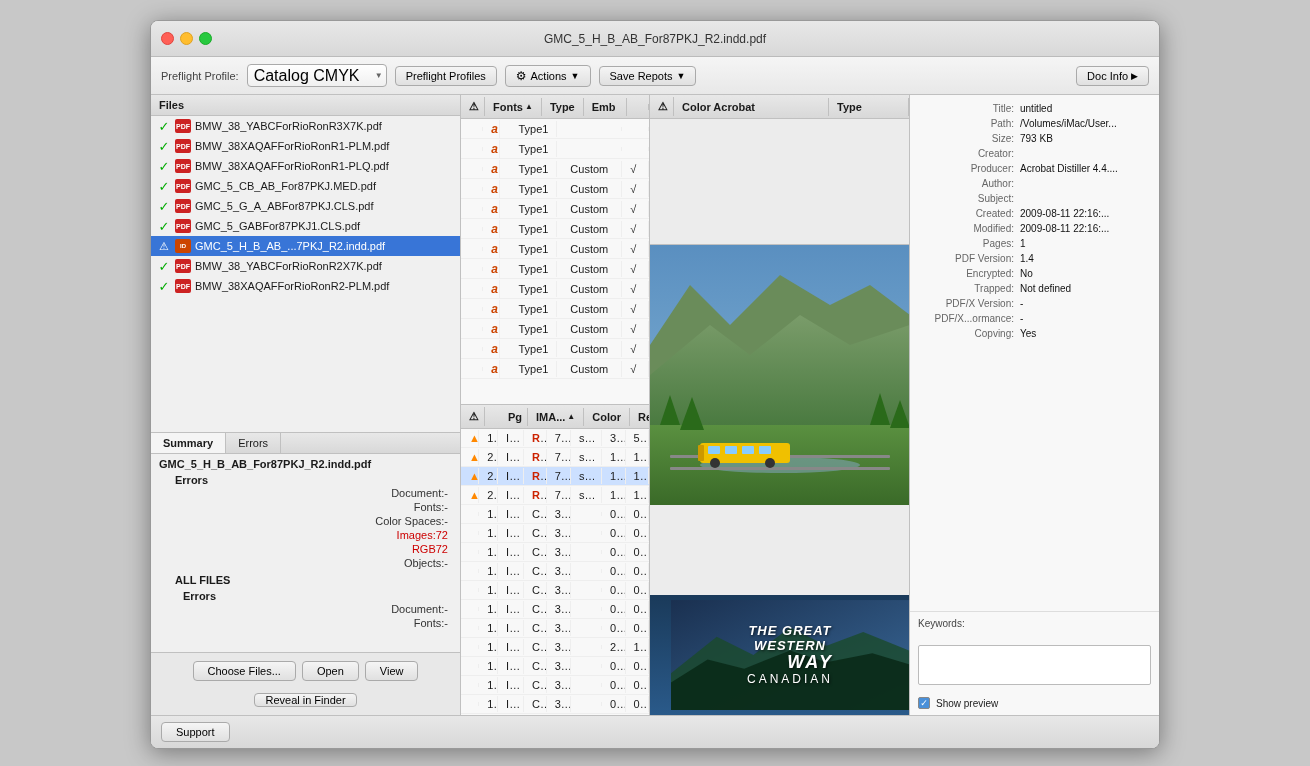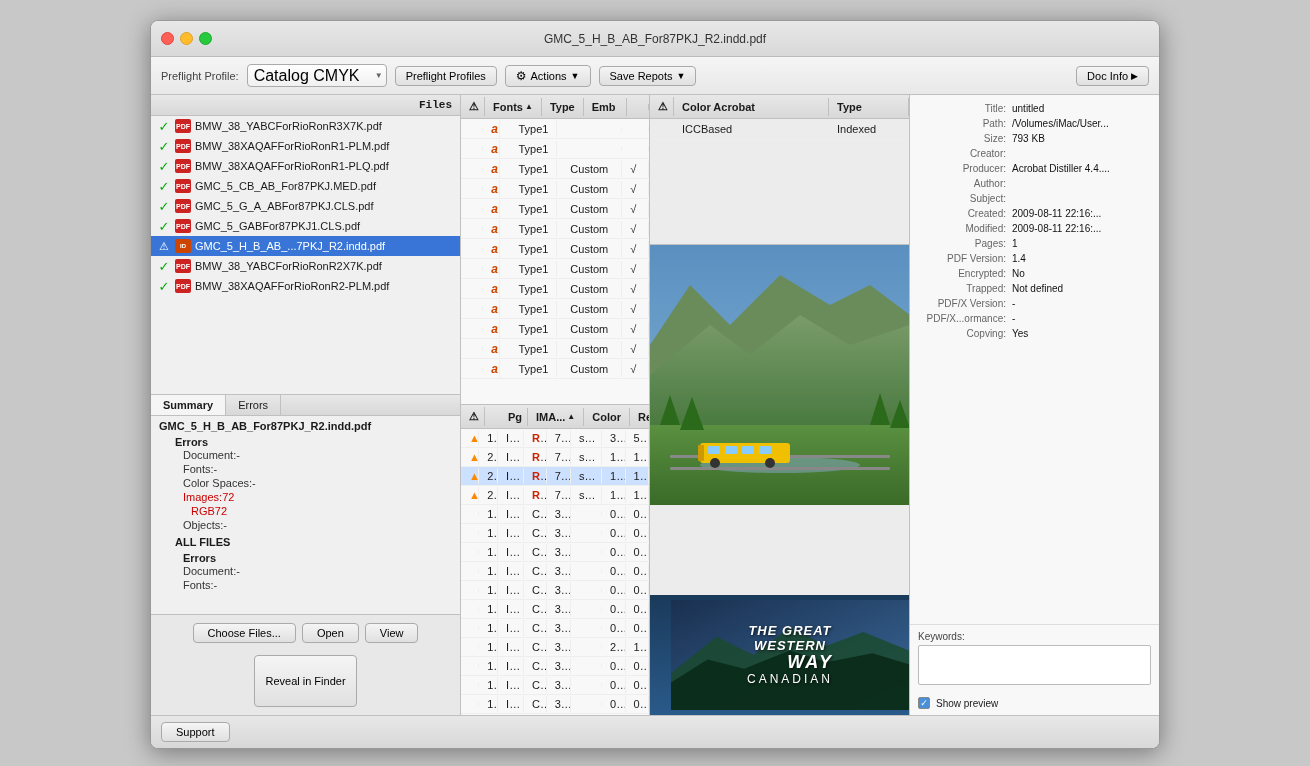--- a/index.html
+++ b/index.html
@@ -116,22 +116,21 @@
       border-right: 1px solid #c0c0c0;
       display: flex;
       flex-direction: column;
     }
     .files-header {
       background: linear-gradient(to bottom, #e8e8e8, #d8d8d8);
       padding: 4px 8px;
       font-size: 11px;
       font-weight: 600;
       border-bottom: 1px solid #c0c0c0;
-      text-align: right;
-      font-family: Liberation Mono, monospace;
+      text-align: left;
     }
     .files-list {
       flex: 1;
       overflow-y: auto;
     }
     .file-item {
       display: flex;
       align-items: center;
       padding: 3px 6px;
       gap: 4px;
@@ -165,21 +164,21 @@
     }
     .summary-tab.active { background: #f5f5f5; font-weight: 600; }
     .summary-content {
       flex: 1;
       overflow-y: auto;
       padding: 4px 8px;
     }
     .summary-file { font-size: 11px; font-weight: 600; margin-bottom: 2px; }
     .summary-row {
       display: flex;
-      justify-content: flex-start;
+      justify-content: flex-end;
       padding: 1px 4px;
       font-size: 11px;
     }
     .summary-label { color: #333; }
     .summary-value { color: #333; }
     .summary-value.red { color: #cc0000; }
     .summary-section-label { font-size: 11px; font-weight: 600; margin-top: 4px; }
     .bottom-buttons {
       padding: 8px;
       display: flex;
@@ -193,21 +192,21 @@
       border: 1px solid #aaa;
       border-radius: 4px;
       padding: 3px 14px;
       font-size: 11px;
       cursor: pointer;
     }
     .reveal-btn {
       background: linear-gradient(to bottom, #f5f5f5, #e0e0e0);
       border: 1px solid #aaa;
       border-radius: 4px;
-      padding: 19px 10px;
+      padding: 0 10px;
       font-size: 11px;
       cursor: pointer;
     }
     .support-bar {
       background: linear-gradient(to bottom, #e8e8e8, #d8d8d8);
       padding: 6px 10px;
       border-top: 1px solid #c0c0c0;
       display: flex;
     }
     .support-btn {
@@ -321,21 +320,21 @@
     .right-side {
       width: 250px;
       background: #f8f8f8;
       border-left: 1px solid #c0c0c0;
       display: flex;
       flex-direction: column;
     }
     .doc-info-section {
       flex: 1;
       overflow-y: auto;
-      padding: 6px 4px;
+      padding: 6px 12px;
     }
     .info-row {
       display: flex;
       padding: 2px 8px;
       font-size: 10px;
     }
     .info-label {
       width: 90px;
       text-align: right;
       color: #666;
@@ -347,21 +346,21 @@
       color: #111;
       font-size: 10px;
       overflow: hidden;
       text-overflow: ellipsis;
       white-space: nowrap;
     }
     .keywords-section {
       padding: 6px 8px;
       border-top: 1px solid #ddd;
     }
-    .keywords-label { font-size: 10px; color: #444; margin-bottom: 3px; }
+    .keywords-label { font-size: 10px; color: #444; margin-bottom: 16px; }
     .keywords-box {
       border: 1px solid #bbb;
       background: white;
       height: 40px;
       border-radius: 2px;
     }
     .show-preview-row {
       display: flex;
       align-items: center;
       padding: 6px 8px;
@@ -840,27 +839,20 @@
     </div>
 
     <div style="display:flex; flex-direction:column; width:260px; border-left:1px solid #c0c0c0;">
 
       <div class="colorspaces-section">
         <div class="table-header-row colorspaces-header">
           <div class="th warn-col">⚠</div>
           <div class="th" style="flex:1;">Color Acrobat</div>
           <div class="th" style="width:80px;">Type</div>
         </div>
-        <div class="cs-list">
-          <div class="cs-row">
-            <div class="cs-td warn-col" style="width:24px;"></div>
-            <div class="cs-td" style="flex:1;">ICCBased</div>
-            <div class="cs-td" style="width:80px;">Indexed</div>
-          </div>
-        </div>
       </div>
 
       <div class="preview-area">
         <div style="height:260px; overflow:hidden; position:relative;">
           <svg width="260" height="260" viewBox="0 0 260 260">
 
             <defs>
               <linearGradient id="skyGrad" x1="0" y1="0" x2="0" y2="1">
                 <stop offset="0%" stop-color="#5a8fc0"></stop>
                 <stop offset="100%" stop-color="#88b8d8"></stop>

